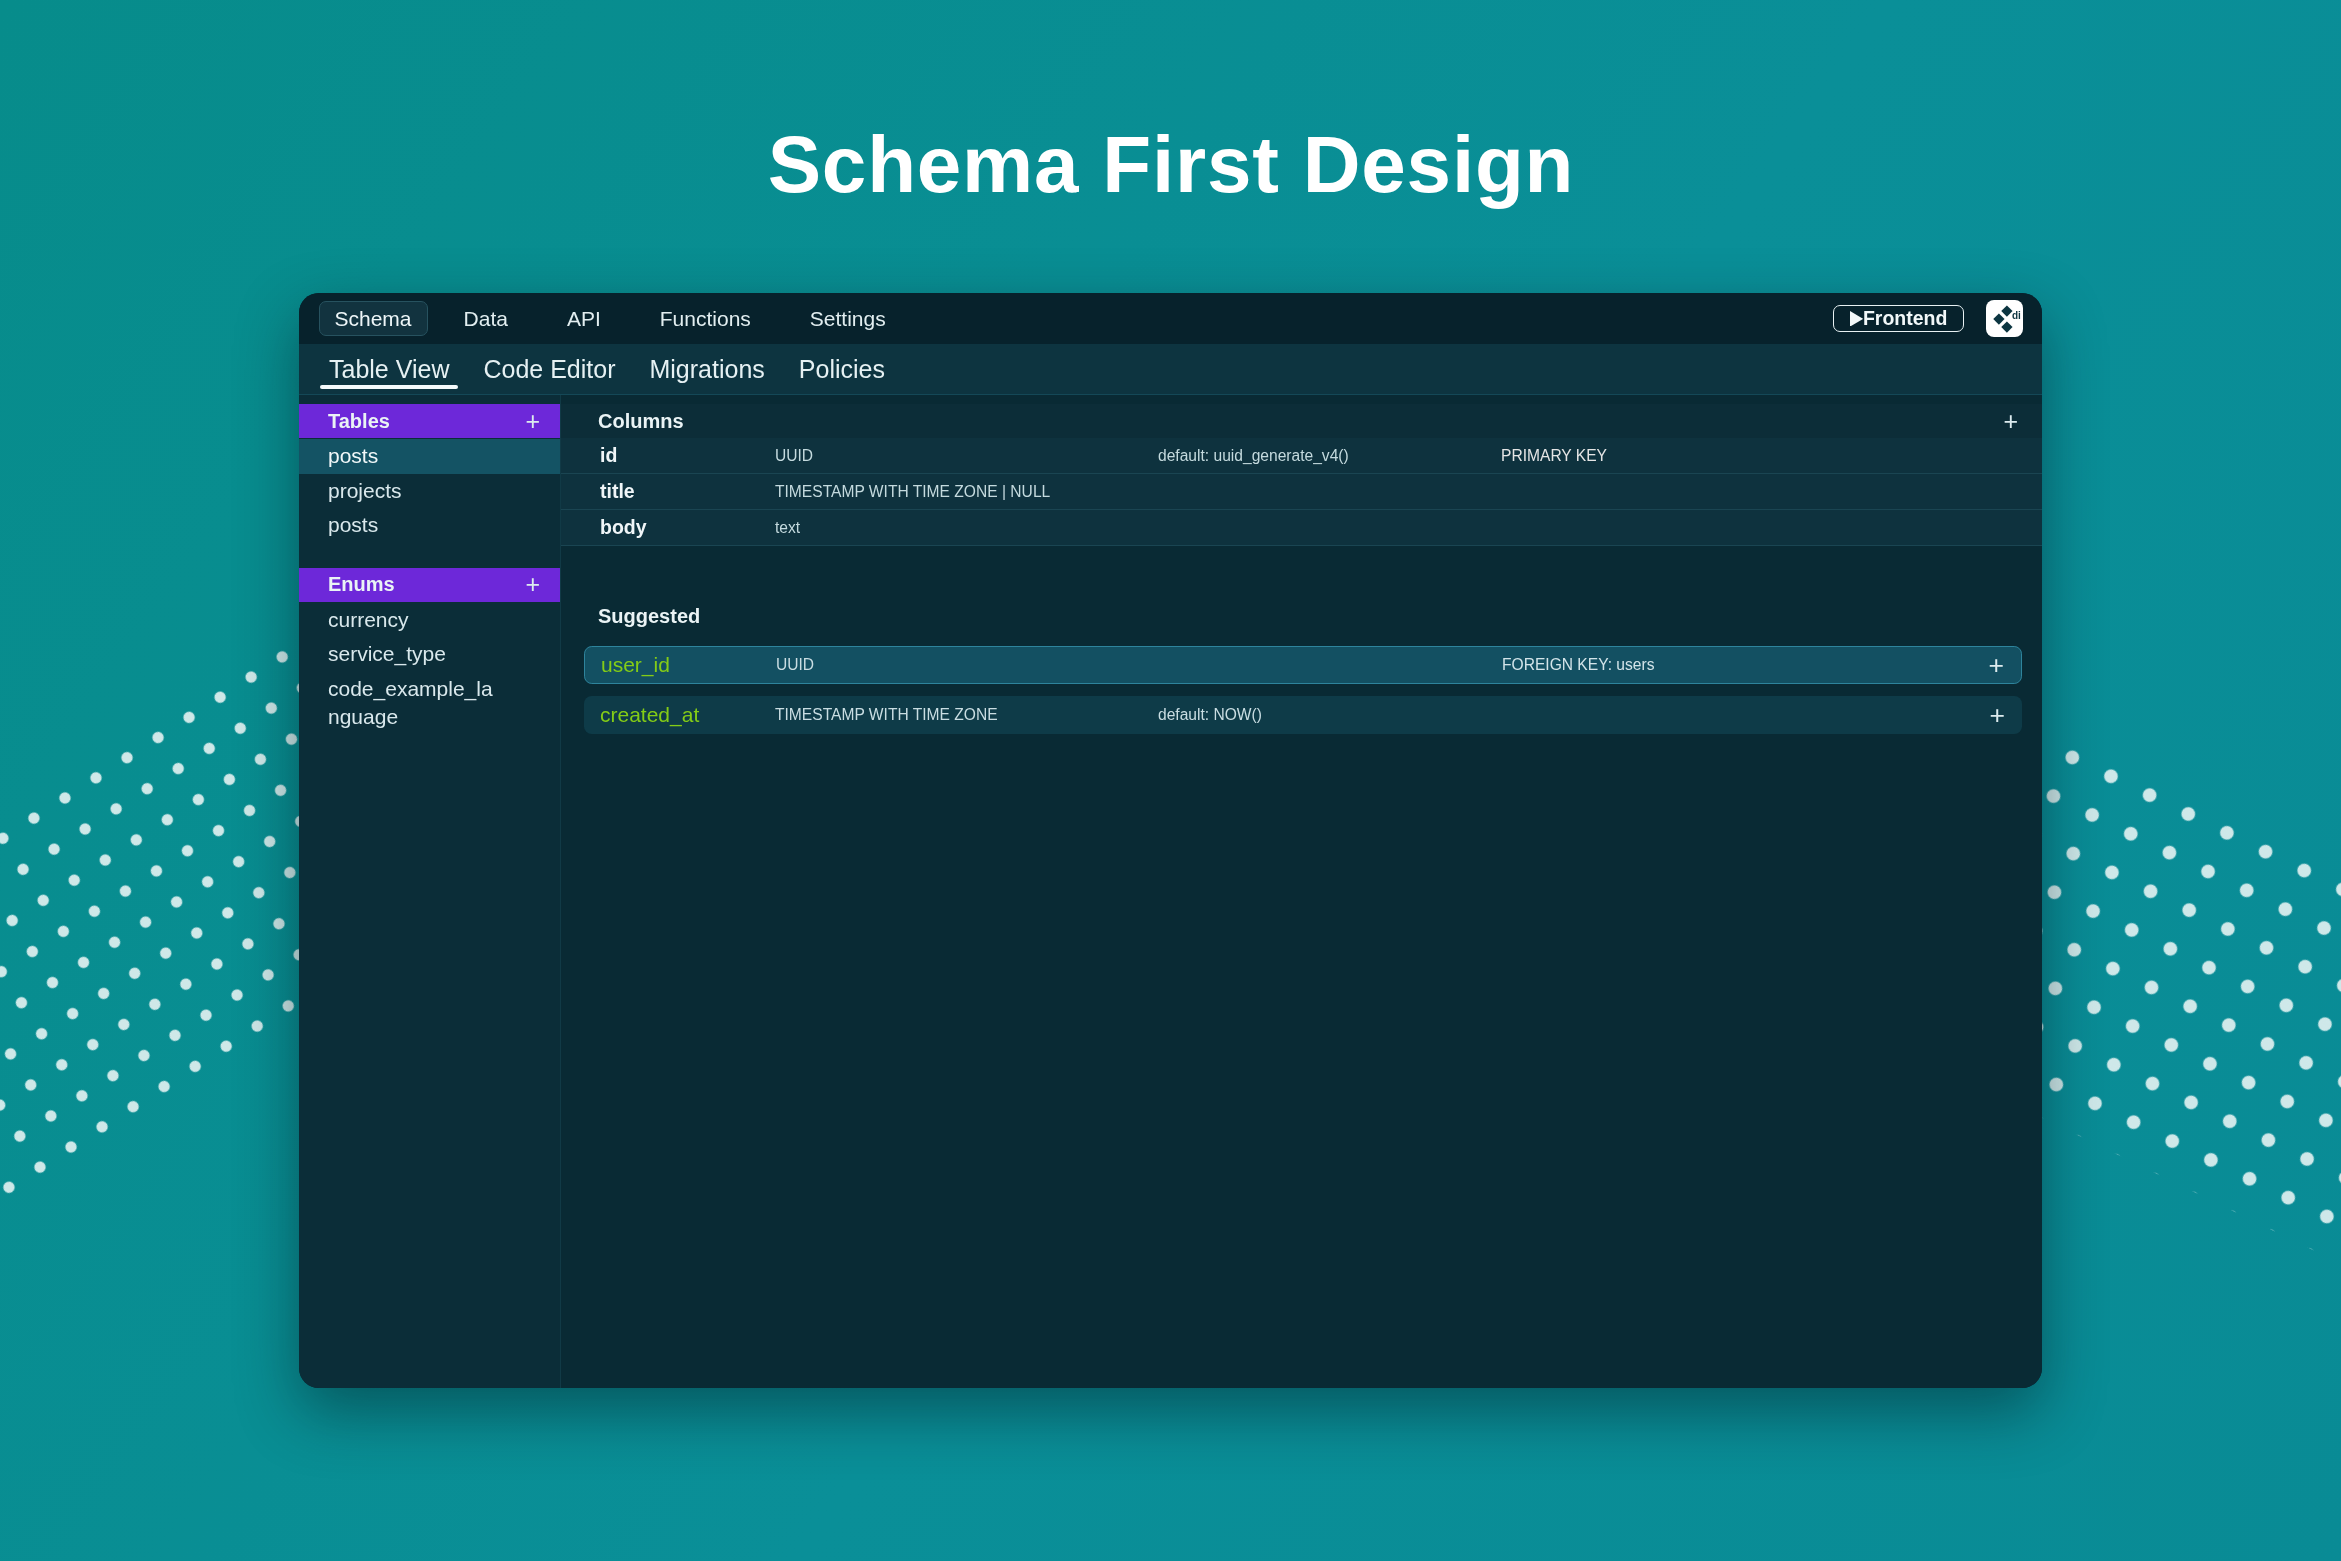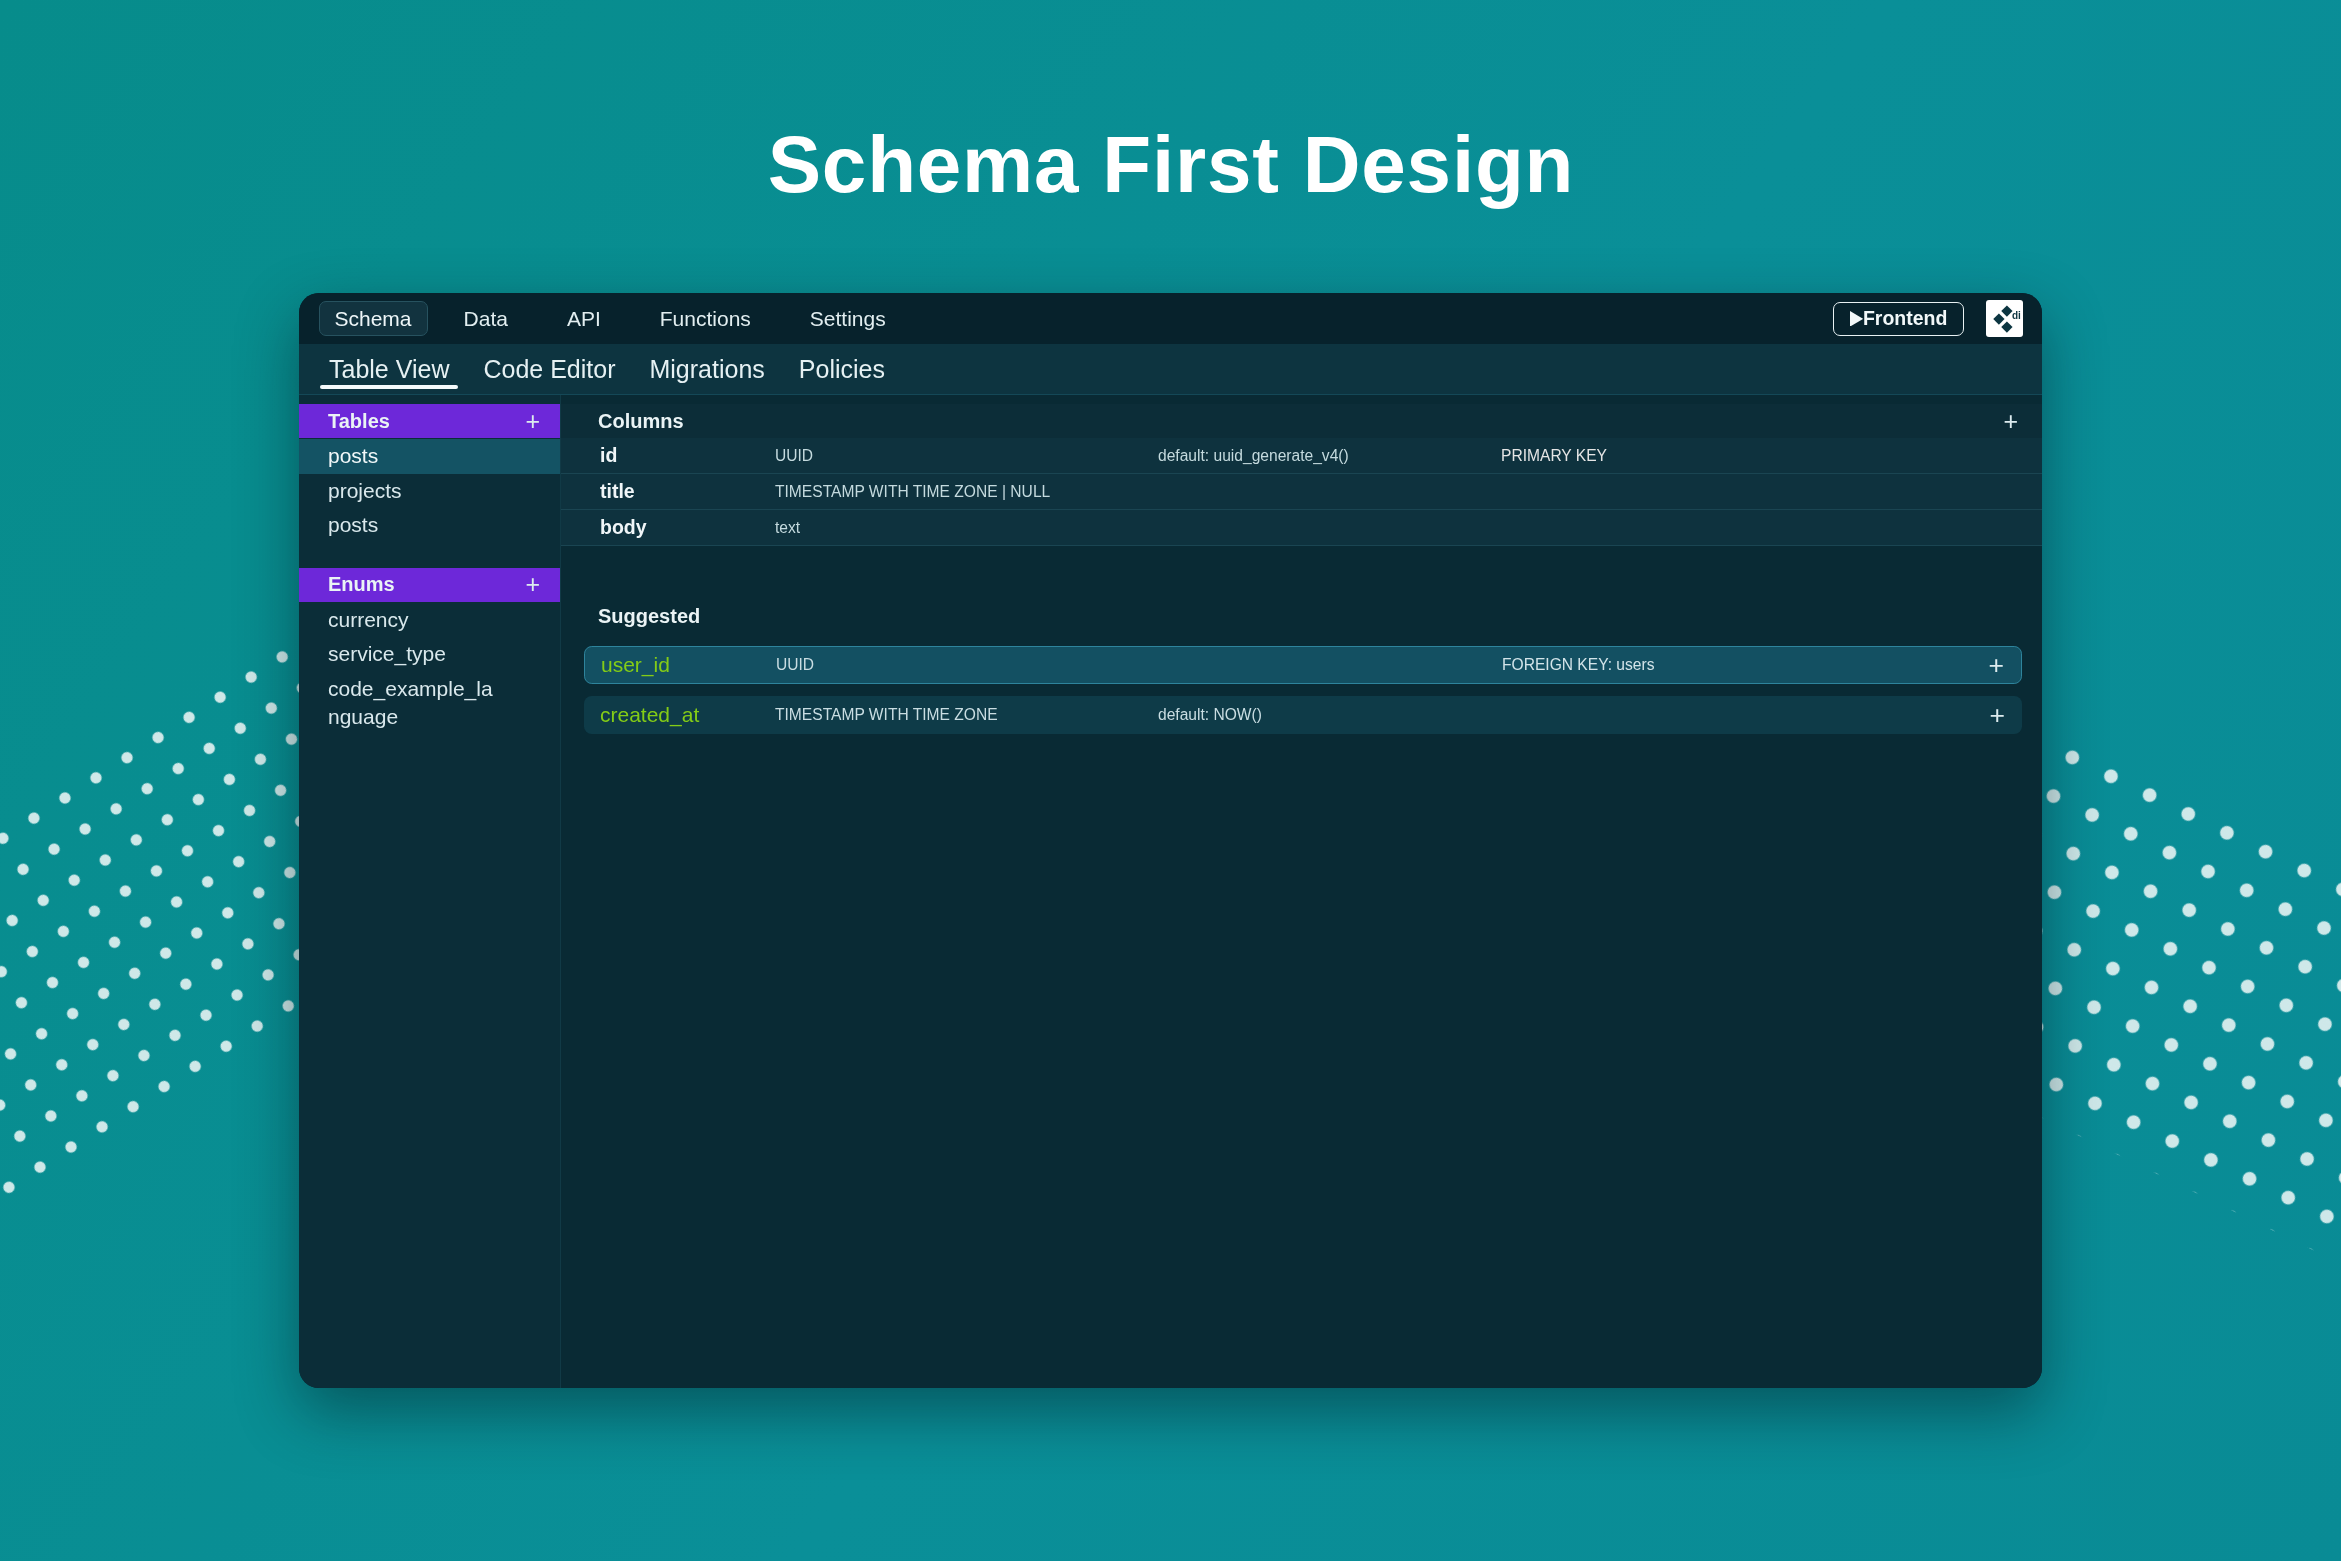--- a/index.html
+++ b/index.html
@@ -78,33 +78,33 @@
     border-radius: 7px;
     padding: 4.7px 15px;
     margin-right: 36px;
     color: #eef6f8;
   }
   .nav1-right { margin-left: auto; display: flex; align-items: center; gap: 22px; }
   .frontend-btn {
     display: flex; align-items: center; 
     border: 1.6px solid #e8f1f3;
     border-radius: 7px;
-    height: 34px;
+    height: 27px;
     padding: 0 15.6px;
     color: #f2f8f9;
     font-size: 19.5px;
     font-weight: bold;
     background: transparent;
     margin-left: 16px;
   }
   .play-icon { width: 13.3px; height: 15.6px; display: inline-block; }
   .logo-btn {
     width: 37px; height: 37px;
     background: #ffffff;
-    border-radius: 3px;
+    border-radius: 8px;
     position: relative;
     display: flex; align-items: center; justify-content: center;
   }
   .diamond { position: absolute; width: 7.8px; height: 7.8px; background: #0c3541; transform: rotate(45deg); }
   .d1 { left: 9.4px; top: 15px; }
   .d2 { left: 17px; top: 7px; }
   .d3 { left: 17px; top: 22.6px; }
   .logo-di { position: absolute; left: 26px; top: 10px; font-size: 10px; font-weight: bold; color: #0c3541; }
 
   

